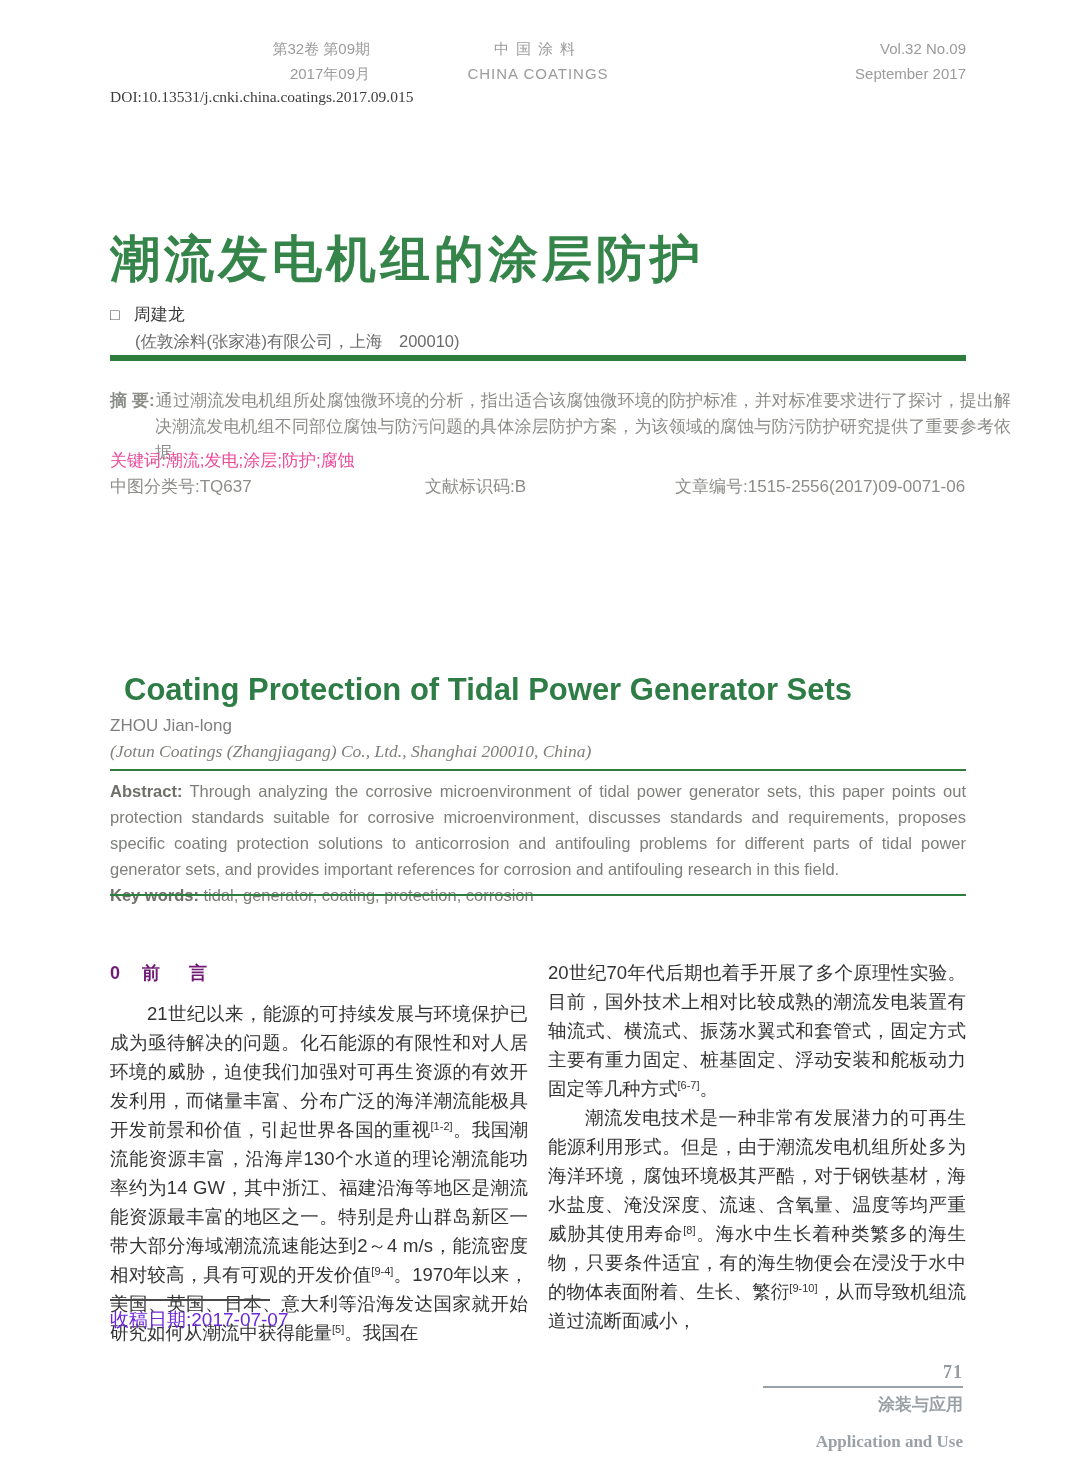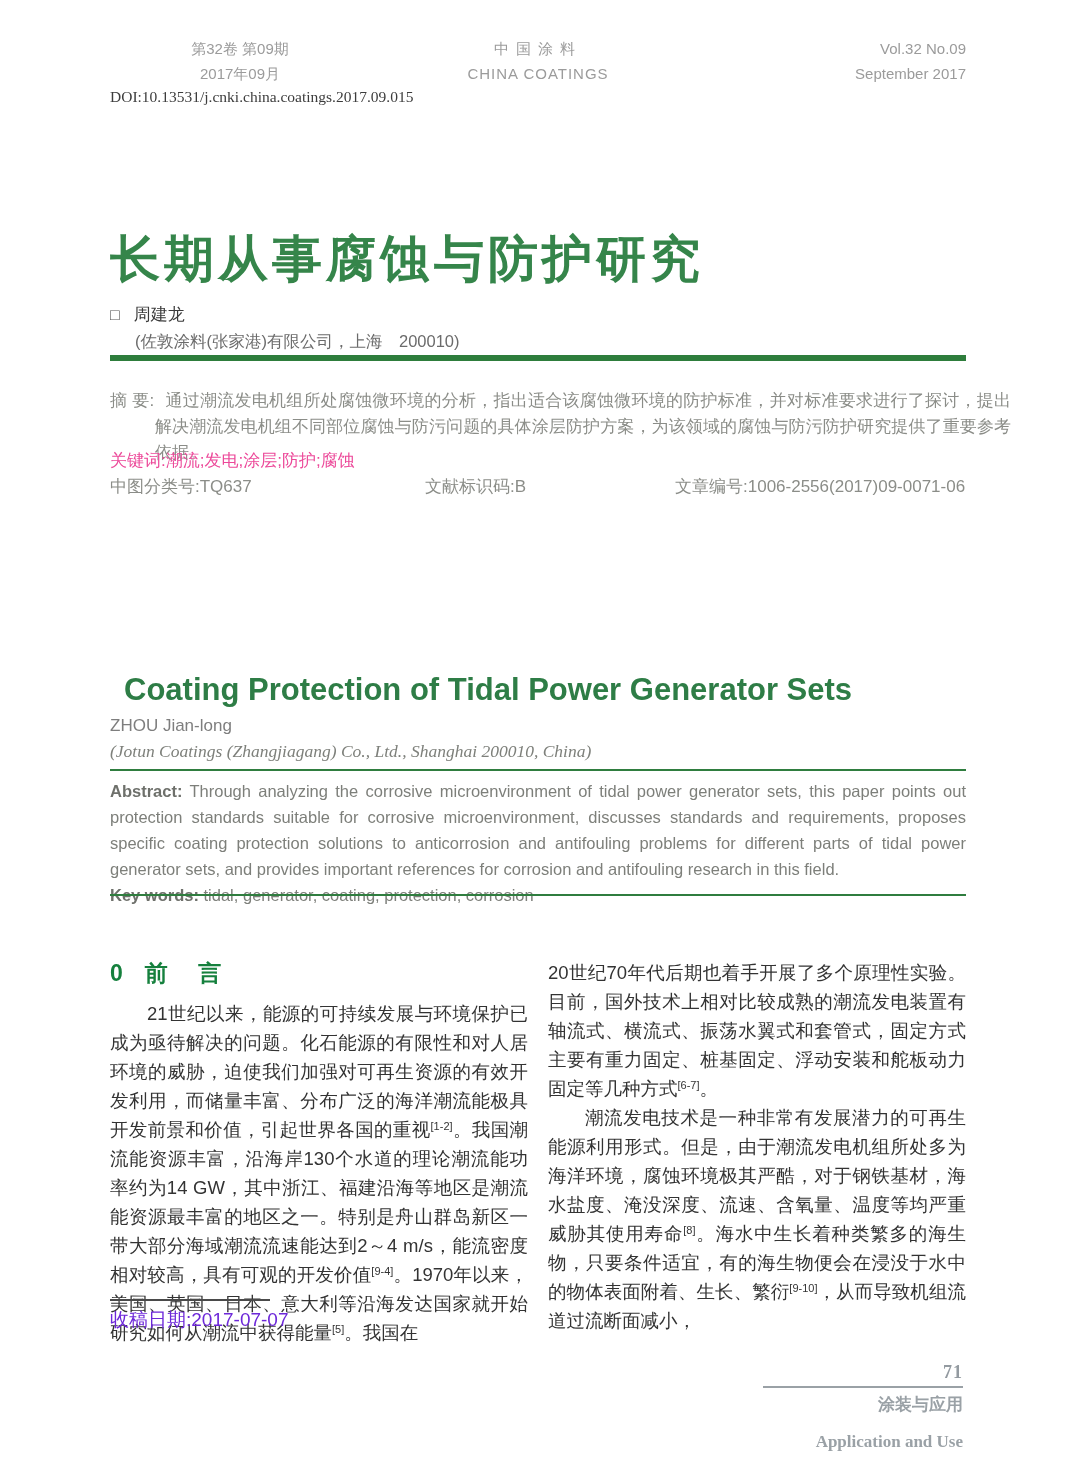--- a/index.html
+++ b/index.html
@@ -9,38 +9,38 @@
     height: 1459px;
     background: #ffffff;
     overflow: hidden;
     font-family: "Liberation Sans", sans-serif;
   }
   .abs { position: absolute; }
 
   
   .jheader { left:110px; top:36px; width:856px; color:#9b9b9b; font-size:15px; line-height:25px; }
   .jheader .row { display:flex; justify-content:space-between; }
-  .jh-left { text-align:center; width:260px; }
+  .jh-left { text-align:right; width:260px; }
   .jh-center { text-align:center; flex:1; }
   .jh-right { text-align:right; width:260px; }
   .jh-title-cn { letter-spacing:7px;text-align:center; }
   .jh-title-en { letter-spacing:1px; }
   .doi { left:110px; top:88px; width:600px; color:#3c3c3c; font-size:15.5px; font-family:"Liberation Serif", serif; }
 
   
   .title-cn { left:110px; top:226px; width:900px; font-size:50px; font-weight:bold; letter-spacing:4px; color:#35854a; }
   .author-cn { left:110px; top:303px; width:500px; font-size:17px; color:#3a3a3a; }
   .author-cn .marker { color:#555; margin-right:14px; font-size:16px; }
   .affil-cn { left:135px; top:331px; width:600px; font-size:16.5px; color:#6b6b6b; }
   .greenbar { left:110px; top:355px; width:856px; height:6px; background:#2e7d3c; }
 
   
   .abstract-cn { left:110px; top:371px; width:856px; font-size:17px; line-height:26px; color:#8b8d88;
                  text-align:justify; padding-left:45px; text-indent:-45px; }
-  .abstract-cn .lab { margin-right:11px; }
+  .abstract-cn .lab { margin-right:1px;font-weight:bold; }
   .keywords-cn { left:110px; top:449px; width:856px; font-size:17px; color:#ec4899; }
   .clc-row { left:110px; top:475px; width:856px; height:22px; font-size:17px; color:#8b8d88; }
   .clc-row .seg1 { position:absolute; left:0; }
   .clc-row .seg2 { position:absolute; left:315px; }
   .clc-row .seg3 { position:absolute; left:565px; }
 
   
   .title-en { left:110px; top:658px; width:856px; font-size:31px; font-weight:bold; color:#2e7d46; }
   .author-en { left:110px; top:716px; width:500px; font-size:17px; color:#7e7e7e; }
   .affil-en { left:110px; top:741px; width:700px; font-size:17.5px; color:#7e807b;
@@ -49,21 +49,21 @@
   .abstract-en { left:110px; top:778px; width:856px; font-size:16.5px; line-height:26px; color:#7d7f7a;
                  font-family:Liberation Sans, sans-serif; text-align:justify; }
   .abstract-en b, .keywords-en b { color:#6e706b; }
   .keywords-en { margin-top:0; }
   .hr-green2 { left:110px; top:894px; width:856px; height:2px; background:#2f7d3f; }
 
   
   .col { top:958px; width:418px; font-size:18.5px; line-height:29px; color:#333333; text-align:justify; }
   .col-left { left:110px; }
   .col-right { left:548px; }
-  .sec-heading { color:#15803d; font-size:23px; font-weight:bold; margin:0 0 11px 0; line-height:30px; }
+  .sec-heading { color:#701a75; font-size:18px; font-weight:bold; margin:0 0 11px 0; line-height:30px; }
   .sec-heading .num { margin-right:22px; }
   .sec-heading .ttl { letter-spacing:12px; }
   .col p { margin:0; }
   .p-indent { text-indent:37px; }
   sup { font-size:11px; line-height:0; vertical-align:6px; }
 
   
   .fn-line { left:110px; top:1299px; width:160px; height:2px; background:#4a4a4a; }
   .fn { left:110px; top:1306px; width:856px; font-size:19px; line-height:27px; color:#6d28d9; }
 
@@ -86,35 +86,35 @@
       <div class="jh-right">Vol.32 No.09</div>
     </div>
     <div class="row">
       <div class="jh-left">2017年09月</div>
       <div class="jh-center jh-title-en">CHINA COATINGS</div>
       <div class="jh-right">September 2017</div>
     </div>
   </div>
   <div class="abs doi">DOI:10.13531/j.cnki.china.coatings.2017.09.015</div>
 
-  <h1 class="abs title-cn" style="margin:0;">长期从事腐蚀与防护研究</h1>
+  <h1 class="abs title-cn" style="margin:0;">潮流发电机组的涂层防护</h1>
   <div class="abs author-cn">
     <span class="marker">□</span><span>周建龙</span>
   </div>
   <div class="abs affil-cn">(佐敦涂料(张家港)有限公司，上海　200010)</div>
   <div class="abs greenbar"></div>
 
   <p class="abs abstract-cn"><span class="lab">摘 要:</span><span>通过潮流发电机组所处腐蚀微环境的分析，指出适合该腐蚀微环境的防护标准，并对标准要求进行了探讨，提出解决潮流发电机组不同部位腐蚀与防污问题的具体涂层防护方案，为该领域的腐蚀与防污防护研究提供了重要参考依据。</span></p>
   <div class="abs keywords-cn">
     <span>关键词:</span><span>潮流;发电;涂层;防护;腐蚀</span>
   </div>
   <div class="abs clc-row">
     <span class="seg1"><span>中图分类号:</span><span>TQ637</span></span>
     <span class="seg2"><span>文献标识码:</span><span>B</span></span>
-    <span class="seg3"><span>文章编号:</span><span>1006-2556(2017)09-0071-06</span></span>
+    <span class="seg3"><span>文章编号:</span><span>1515-2556(2017)09-0071-06</span></span>
   </div>
 
   <h2 class="abs title-en" style="margin:14px;">Coating Protection of Tidal Power Generator Sets</h2>
   <div class="abs author-en">ZHOU Jian-long</div>
   <div class="abs affil-en">(Jotun Coatings (Zhangjiagang) Co., Ltd., Shanghai 200010, China)</div>
   <div class="abs hr-green"></div>
   <div class="abs abstract-en">
     <p style="margin:0;"><b>Abstract:</b><span> Through analyzing the corrosive microenvironment of tidal power generator sets, this paper points out protection standards suitable for corrosive microenvironment, discusses standards and requirements, proposes specific coating protection solutions to anticorrosion and antifouling problems for different parts of tidal power generator sets, and provides important references for corrosion and antifouling research in this field.</span></p>
     <p class="keywords-en" style="margin:0;"><b>Key words:</b><span> tidal, generator, coating, protection, corrosion</span></p>
   </div>

